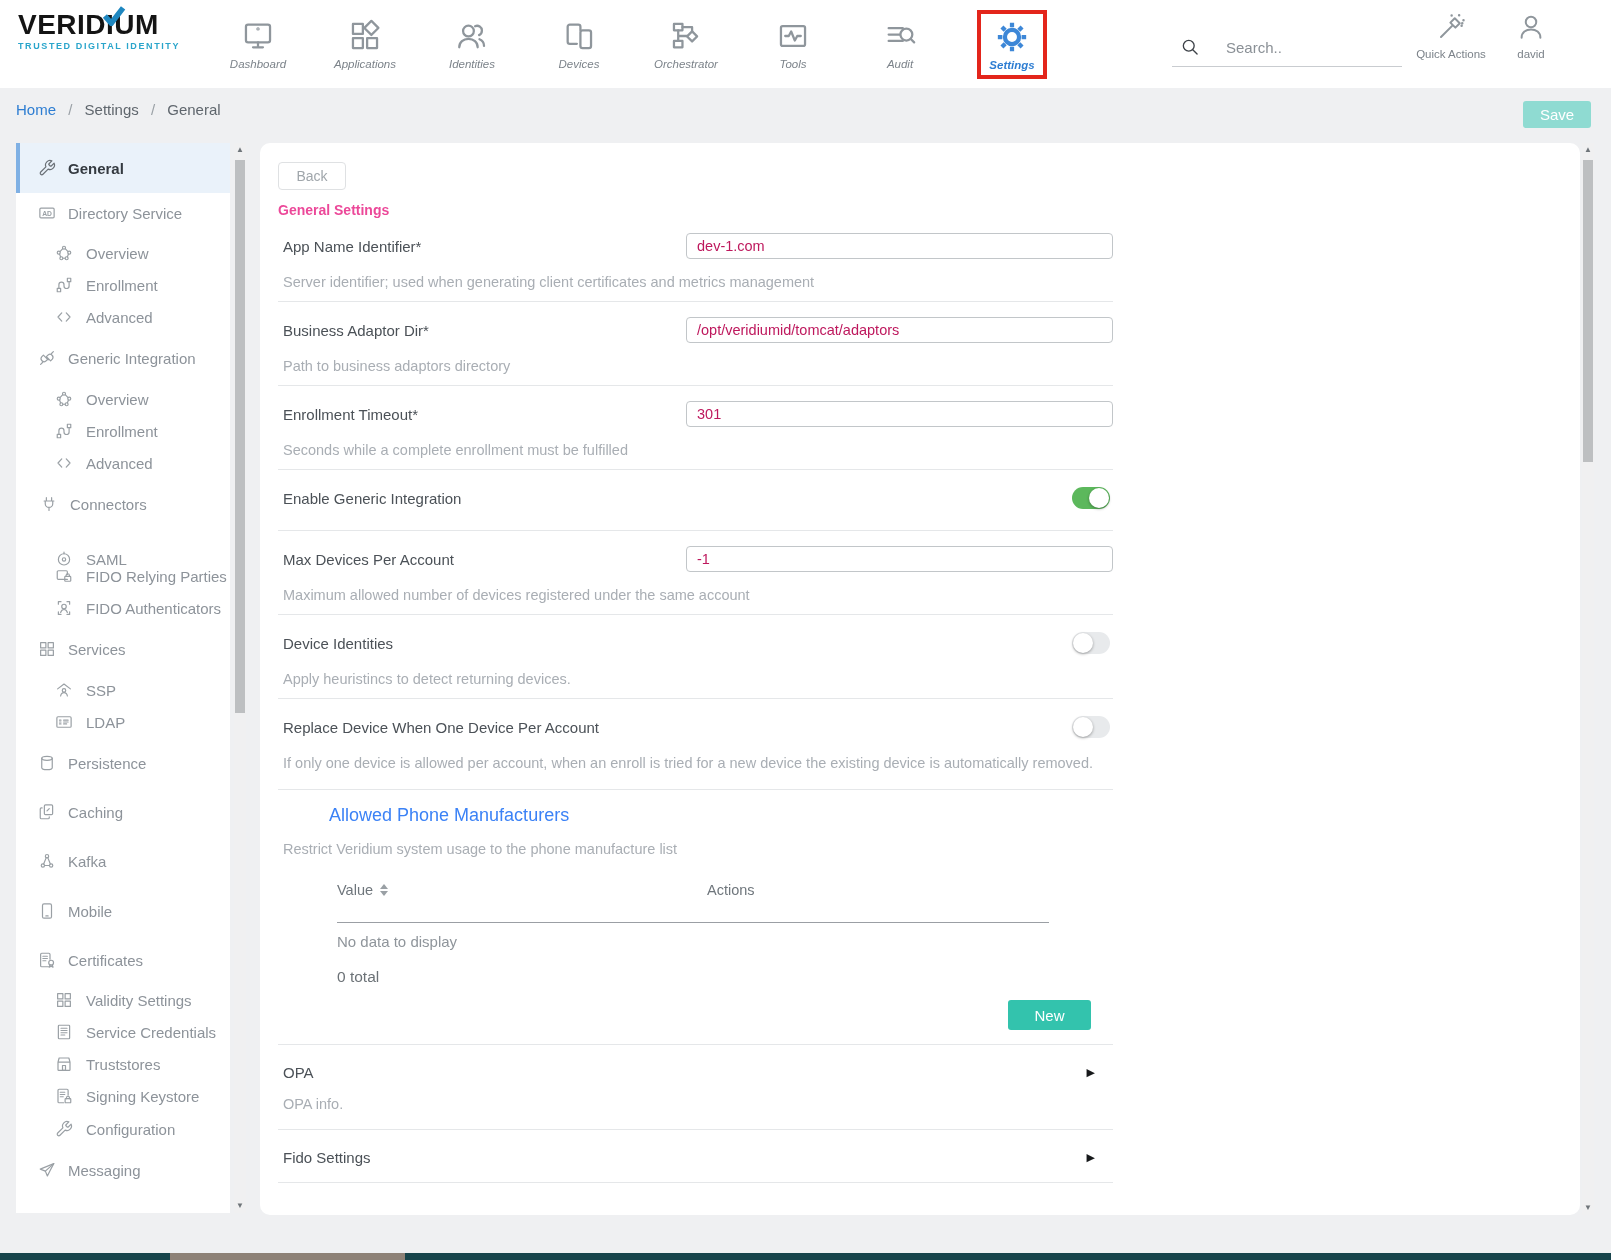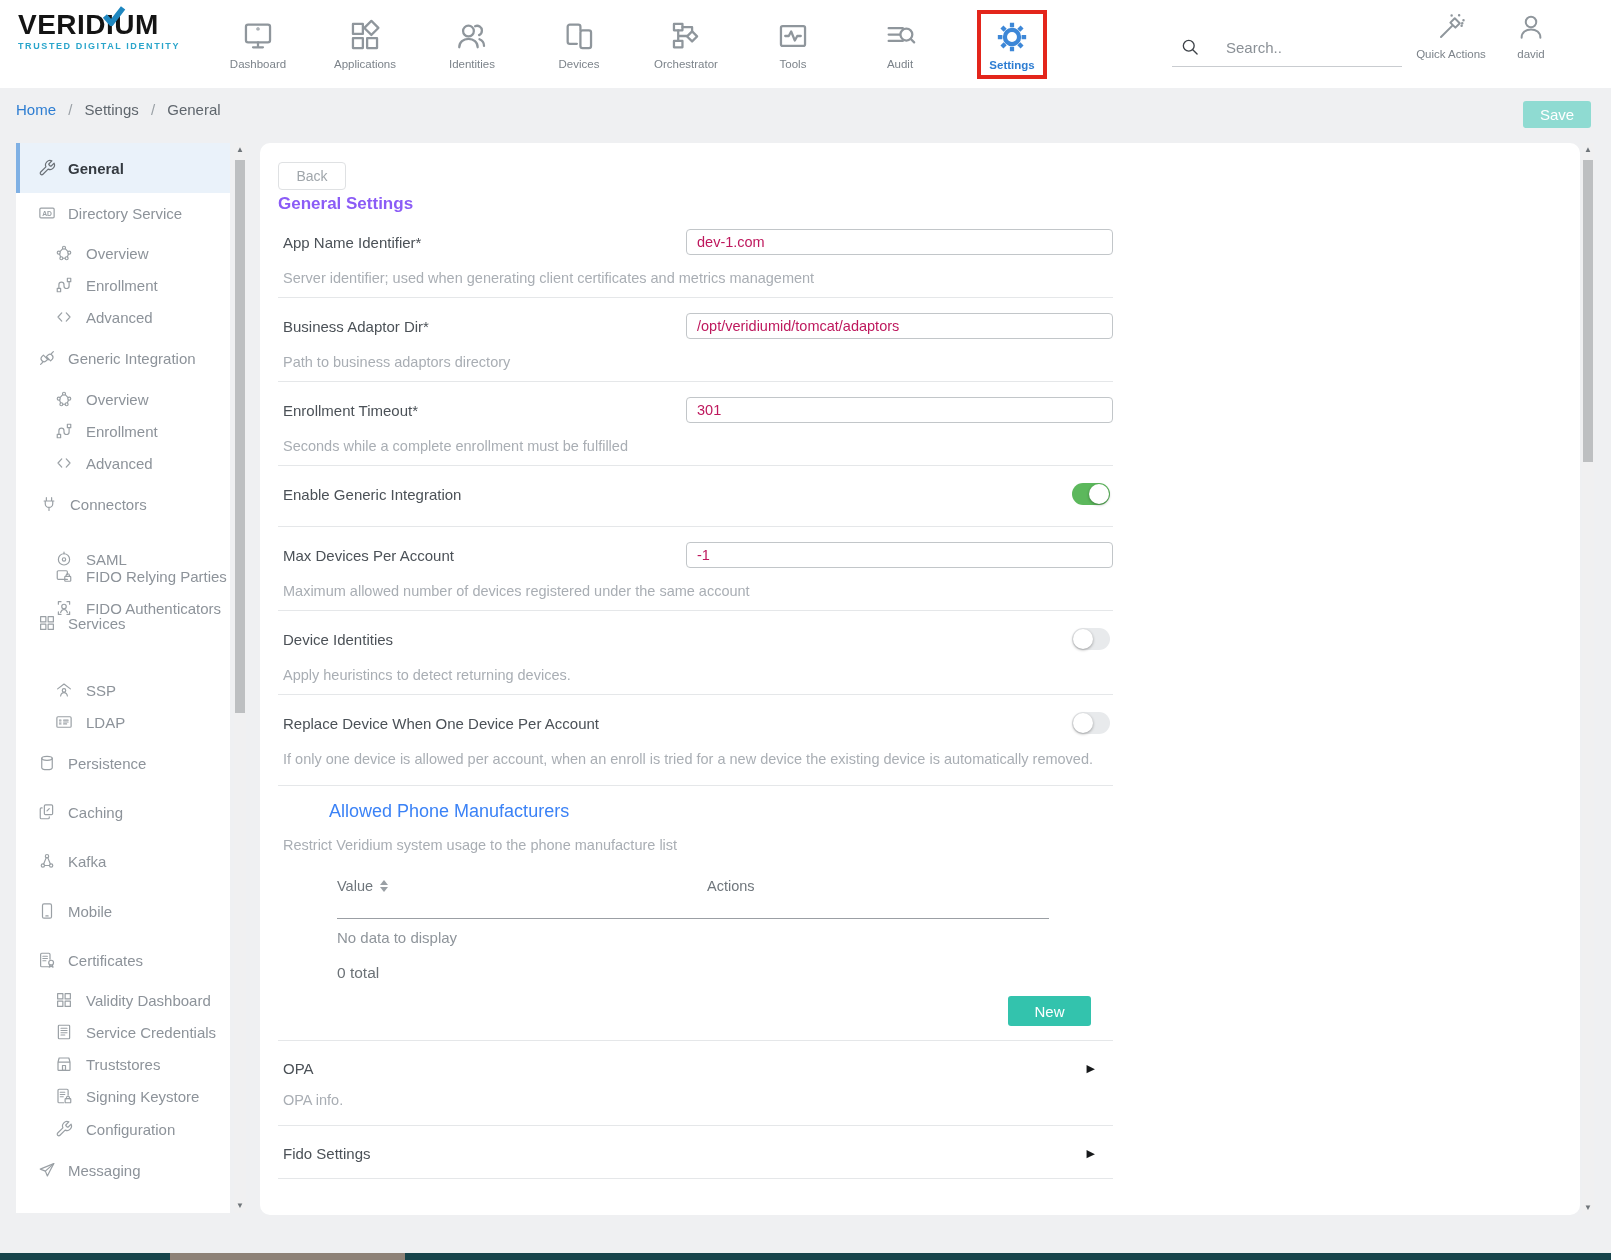--- a/index.html
+++ b/index.html
@@ -8,21 +8,21 @@
     background:#eff0f2;font-family:"Liberation Sans",sans-serif;
     -webkit-font-smoothing:antialiased;
   }
   
   .topnav{position:absolute;left:0;top:0;width:1611px;height:88px;background:#ffffff;z-index:5;}
   .logo{position:absolute;left:18px;top:10px;width:190px;cursor:pointer;}
   .logo-name{font-size:28px;font-weight:800;letter-spacing:.5px;color:#141414;line-height:30px;}
   .logo-check{position:absolute;left:84px;top:-4px;}
   .logo-tag{font-size:9px;font-weight:bold;letter-spacing:1.6px;color:#2aa5cb;margin-top:1px;}
   .primary-nav{position:absolute;left:210px;top:0;height:88px;display:flex;align-items:center;}
-  .nav-item{width:96px;display:flex;flex-direction:column;align-items:center;justify-content:center;margin-right:11px;cursor:pointer;}
+  .nav-item{width:96px;display:flex;flex-direction:column;align-items:center;justify-content:center;margin-right:11px;cursor:pointer;font-style:italic;}
   .nav-item .nicon{width:34px;height:34px;color:#8f969c;}
   .nav-item .nicon svg{width:34px;height:34px;display:block;}
   .nav-item .nlabel{margin-top:5px;font-size:11.5px;color:#7c838a;white-space:nowrap;}
   .nav-item.active .nicon{color:#3d87d7;}
   .nav-item.active .nlabel{color:#2d7dd2;font-weight:bold;}
   .nav-item.highlighted{border:4px solid #e3251b;padding:6px 2px 4px;margin-left:18px;width:58px;}
   .search-box{position:absolute;left:1172px;top:28px;width:230px;height:38px;border-bottom:1px solid #c9ccd0;display:flex;align-items:center;}
   .search-box .sicon{width:20px;height:20px;color:#3d4248;margin-left:8px;}
   .search-box .sicon svg{width:20px;height:20px;display:block;}
   .search-box input{border:none;outline:none;background:transparent;margin-left:24px;font-size:15px;color:#555;width:160px;font-family:"Liberation Sans",sans-serif;}
@@ -54,21 +54,21 @@
   
   .vscroll{position:absolute;width:12px;background:#f0f0f1;}
   .vscroll .arr{position:absolute;left:0;width:12px;height:14px;font-size:8px;color:#6f757a;text-align:center;line-height:14px;cursor:pointer;}
   .vscroll .thumb{position:absolute;left:1px;width:10px;background:#bdbfc1;cursor:pointer;}
   .sb-scroll{left:234px;top:143px;height:1070px;}
   .main-scroll{left:1582px;top:143px;height:1072px;}
   
   .content{position:absolute;left:260px;top:143px;width:1320px;height:1072px;background:#ffffff;overflow:hidden;border-radius:10px;}
   .content-inner{margin-left:18px;width:835px;}
   .back-btn{margin-top:19px;width:68px;height:28px;background:#fff;border:1px solid #dfe1e3;border-radius:4px;color:#a0a6ab;font-size:14px;font-family:"Liberation Sans",sans-serif;cursor:pointer;}
-  .page-title{margin-top:4px;font-size:17px;font-weight:bold;color:#8b5cf6;}
+  .page-title{margin-top:12px;font-size:14px;font-weight:bold;color:#ec4899;}
   .row{border-bottom:1px solid #e5e7e9;padding:15px 0 8px;}
   .row-main{display:flex;align-items:center;height:26px;}
   .row-main .flabel{font-size:15px;color:#4b5157;padding-left:5px;}
   .row-main input{margin-left:auto;width:427px;height:26px;box-sizing:border-box;border:1px solid #c2c6c9;border-radius:4px;padding:0 10px;font-size:14.5px;color:#be185d;font-family:"Liberation Sans",sans-serif;outline:none;background:#fff;}
   .helper{margin-top:12px;font-size:14.5px;color:#a9aeb4;line-height:22px;padding-left:5px;}
   .row.pad-lg{padding-bottom:15px;}
   .row.toggle-only{padding-bottom:19px;}
   
   .toggle{margin-left:auto;margin-right:3px;width:38px;height:22px;border-radius:11px;background:#e8eaec;position:relative;cursor:pointer;flex:0 0 38px;}
   .toggle .knob{position:absolute;top:1px;left:1px;width:20px;height:20px;border-radius:50%;background:#ffffff;box-shadow:0 1px 3px rgba(0,0,0,.35);}
@@ -355,21 +355,21 @@
     <div class="sb-item lvl1" style="top: 449px;">
       <span class="sicon">
         <svg viewBox="0 0 24 24" fill="none" stroke="currentColor" stroke-width="1.6" stroke-linecap="round" stroke-linejoin="round">
           <path d="M8 3.5H4.5V7M16 3.5h3.5V7M8 20.5H4.5V17M16 20.5h3.5V17"></path>
           <circle cx="12" cy="10" r="3"></circle>
           <path d="M7.5 18c.8-2.7 2.5-4 4.5-4s3.7 1.3 4.5 4"></path>
         </svg>
       </span>
       <span class="slabel">FIDO Authenticators</span>
     </div>
-    <div class="sb-item lvl0" style="top: 464px; align-items: center;">
+    <div class="sb-item lvl0" style="top: 490px; align-items: center;">
       <span class="sicon">
         <svg viewBox="0 0 24 24" fill="none" stroke="currentColor" stroke-width="1.6" stroke-linecap="round" stroke-linejoin="round">
           <rect x="3.5" y="3.5" width="7" height="7"></rect>
           <rect x="13.5" y="3.5" width="7" height="7"></rect>
           <rect x="3.5" y="13.5" width="7" height="7"></rect>
           <rect x="13.5" y="13.5" width="7" height="7"></rect>
         </svg>
       </span>
       <span class="slabel">Services</span>
     </div>
@@ -444,21 +444,21 @@
     </div>
     <div class="sb-item lvl1" style="top: 841px;">
       <span class="sicon">
         <svg viewBox="0 0 24 24" fill="none" stroke="currentColor" stroke-width="1.6" stroke-linecap="round" stroke-linejoin="round">
           <rect x="3.5" y="3.5" width="7" height="7"></rect>
           <rect x="13.5" y="3.5" width="7" height="7"></rect>
           <rect x="3.5" y="13.5" width="7" height="7"></rect>
           <rect x="13.5" y="13.5" width="7" height="7"></rect>
         </svg>
       </span>
-      <span class="slabel">Validity Dashboard</span>
+      <span class="slabel">Validity Settings</span>
     </div>
     <div class="sb-item lvl1" style="top: 873px;">
       <span class="sicon">
         <svg viewBox="0 0 24 24" fill="none" stroke="currentColor" stroke-width="1.6" stroke-linecap="round" stroke-linejoin="round">
           <rect x="4.5" y="3" width="15" height="18" rx="1"></rect>
           <path d="M8 7h8M8 10h8M8 13h8M8 16h5"></path>
         </svg>
       </span>
       <span class="slabel">Service Credentials</span>
     </div>

